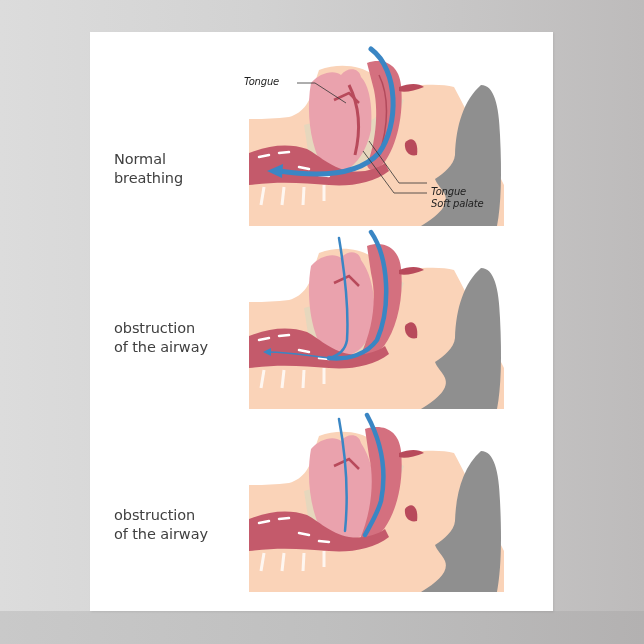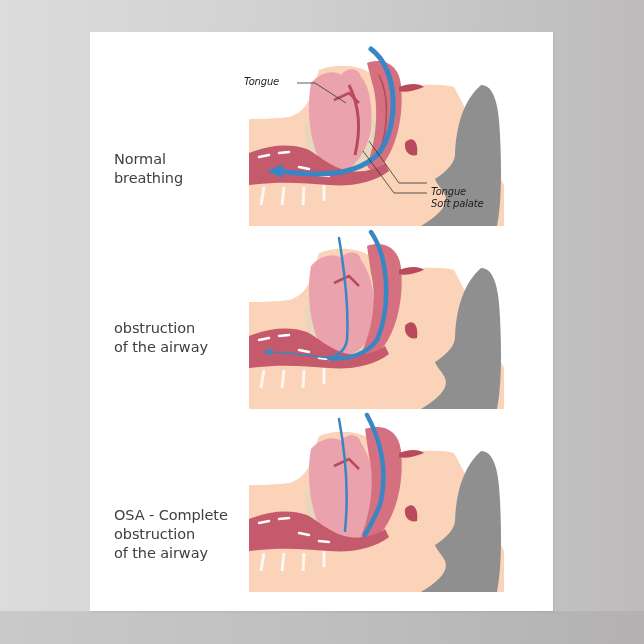--- a/index.html
+++ b/index.html
@@ -43,21 +43,20 @@
 
   <div class="caption" style="top:118px;">
     <span>Normal</span>
     <span>breathing</span>
   </div>
   <div class="caption" style="top:287px;">
     <span>obstruction</span>
     <span>of the airway</span>
   </div>
   <div class="caption" style="top:474px;">
-    <span>OSA - Complete</span>
     <span>obstruction</span>
     <span>of the airway</span>
   </div>
 
   <div class="panel" style="top:13px;">
     <svg width="260" height="183" viewBox="0 0 260 183">
 
       <path d="M0 118 L0 181 L255 181 L255 140 C240 110 220 70 205 42 C190 38 160 40 140 45 L125 30 C110 20 90 18 70 25 L65 40 C62 55 55 68 40 72 C25 74 10 74 0 74 Z" fill="#fad3b8"></path>
 
       <path d="M172 181 C190 170 200 160 196 150 C193 143 188 140 186 134 C195 128 205 120 206 110 C207 80 215 55 232 40 C245 40 250 60 251 90 C253 130 252 160 248 181 Z" fill="#8f8f8f"></path>

